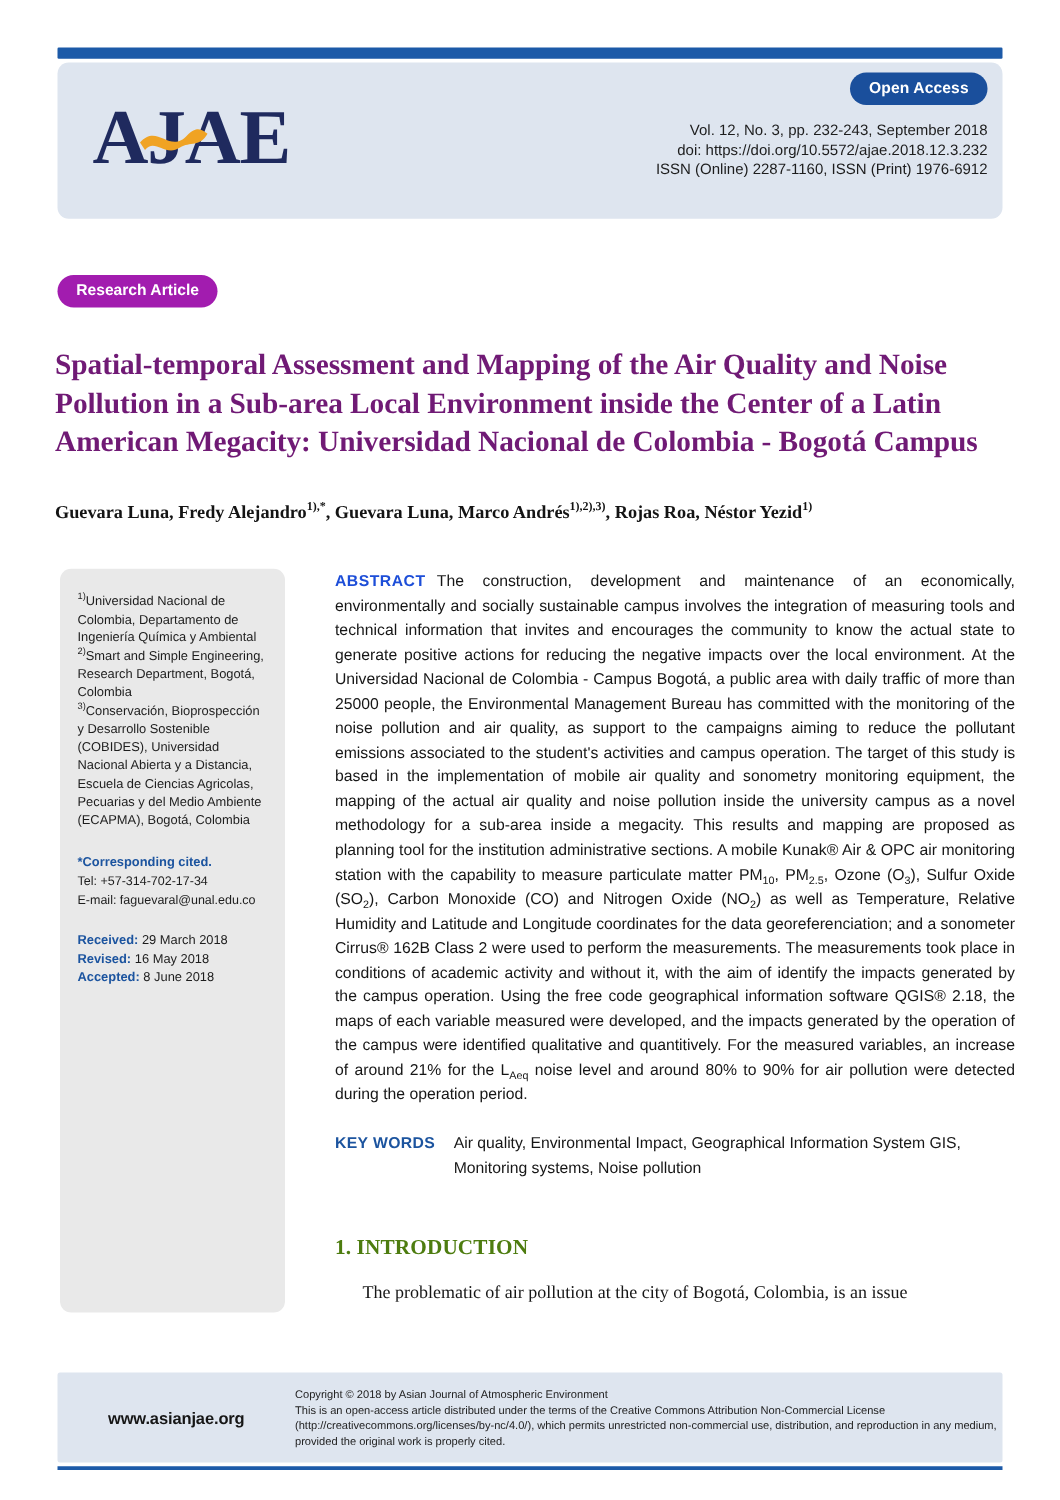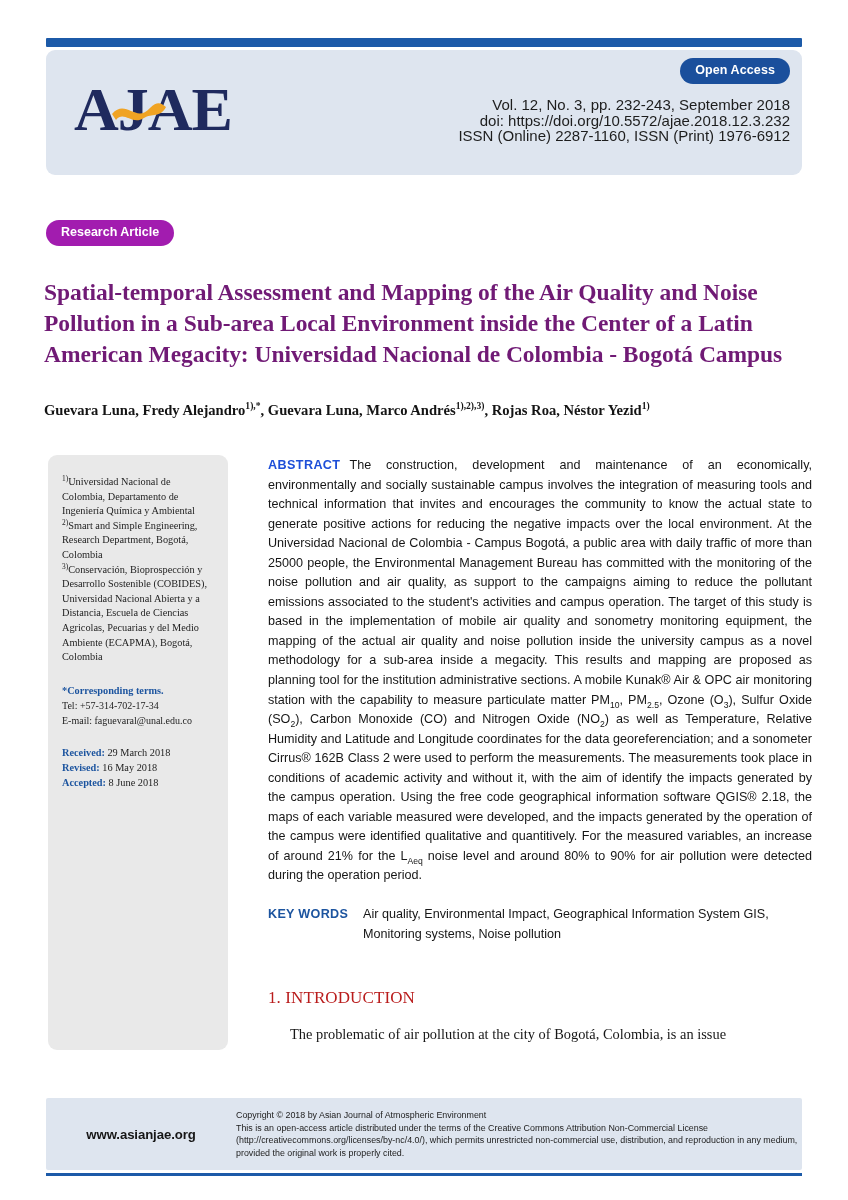--- a/index.html
+++ b/index.html
@@ -61,21 +61,21 @@
     padding: 6px 15px 7px 15px;
     border-radius: 13px;
     line-height: 1;
     text-align: center;
   }
   .issue-info {
     position: absolute;
     right: 12px;
     top: 47px;
     text-align: right;
-    font-size: 15px;
+    font-size: 12px;
     line-height: 15.5px;
     color: #1d1d1d;
     white-space: nowrap;
   }
 
   
   .article-type {
     position: absolute;
     left: 46px;
     top: 220px;
@@ -121,21 +121,20 @@
   .sidebar {
     position: absolute;
     left: 48px;
     top: 455px;
     width: 180px;
     height: 595px;
     background: #e9e9e9;
     border-radius: 9px;
     box-sizing: border-box;
     padding: 20px 14px 0 14px;
-    font-family: Liberation Serif, serif;
   }
   .affil {
     font-size: 10.3px;
     line-height: 14.6px;
     color: #1d1d1d;
   }
   .affil sup {
     font-size: 7.4px;
     vertical-align: super;
     line-height: 0;
@@ -205,22 +204,22 @@
   .kw-text {
     flex: 1 1 auto;
     font-size: 12.6px;
     line-height: 19.5px;
     color: #161616;
   }
   .section-head {
     margin-top: 44px;
     font-family: "Liberation Serif", serif;
     font-size: 17px;
-    font-weight: normal;
-    color: #b91c1c;
+    font-weight: bold;
+    color: #4d7c0f;
     letter-spacing: .1px;
   }
   .intro-para {
     margin-top: 16px;
     font-family: "Liberation Serif", serif;
     font-size: 14.4px;
     line-height: 21px;
     color: #161616;
     text-indent: 22px;
     text-align: justify;
@@ -291,21 +290,21 @@
   <div class="article-type">Research Article</div>
 
   <h1 class="title">Spatial-temporal Assessment and Mapping of the Air Quality and Noise Pollution in a Sub-area Local Environment inside the Center of a Latin American Megacity: Universidad Nacional de Colombia - Bogotá Campus</h1>
 
   <div class="authors">Guevara Luna, Fredy Alejandro<sup>1),*</sup>, Guevara Luna, Marco Andrés<sup>1),2),3)</sup>, Rojas Roa, Néstor Yezid<sup>1)</sup></div>
 
   <div class="sidebar">
     <div class="affil"><sup>1)</sup>Universidad Nacional de Colombia, Departamento de Ingeniería Química y Ambiental<br><sup>2)</sup>Smart and Simple Engineering, Research Department, Bogotá, Colombia<br><sup>3)</sup>Conservación, Bioprospección y Desarrollo Sostenible (COBIDES), Universidad Nacional Abierta y a Distancia, Escuela de Ciencias Agricolas, Pecuarias y del Medio Ambiente (ECAPMA), Bogotá, Colombia</div>
 
     <div class="corr-block">
-      <div class="corr-head">*Corresponding terms.</div>
+      <div class="corr-head">*Corresponding cited.</div>
       <div class="corr-line">Tel: +57-314-702-17-34</div>
       <div class="corr-line">E-mail: faguevaral@unal.edu.co</div>
     </div>
 
     <div class="dates-block">
       <div class="date-line">
         <b>Received:</b>
         <span>29 March 2018</span>
       </div>
       <div class="date-line">

